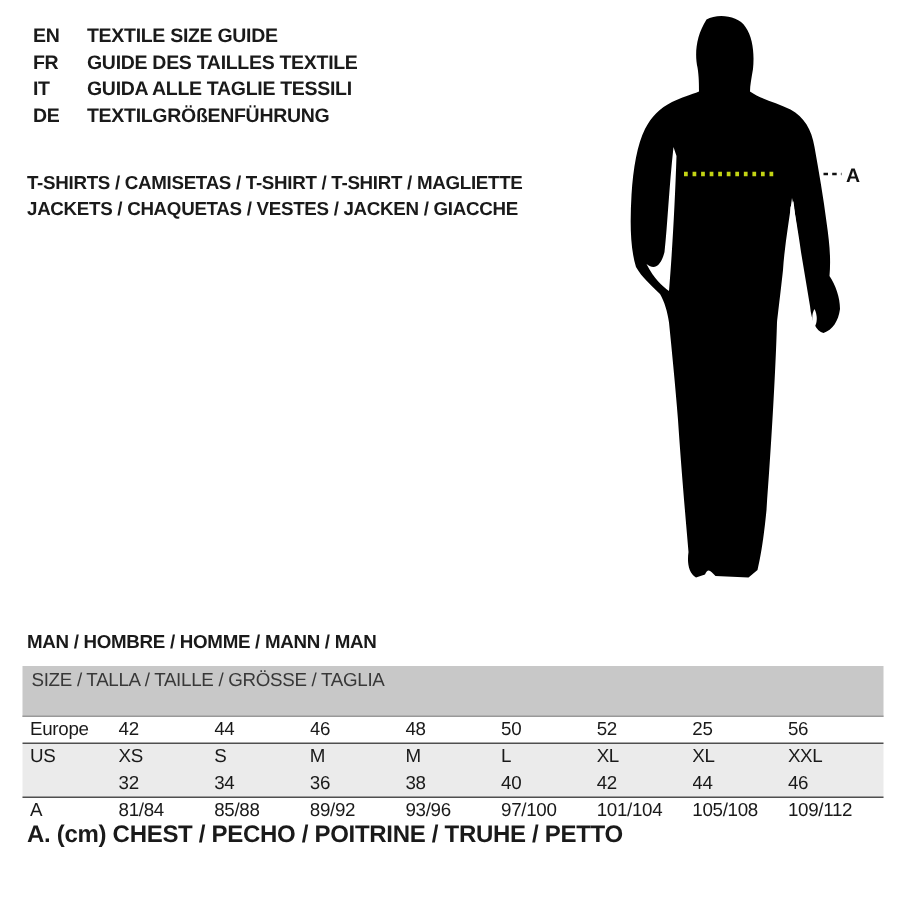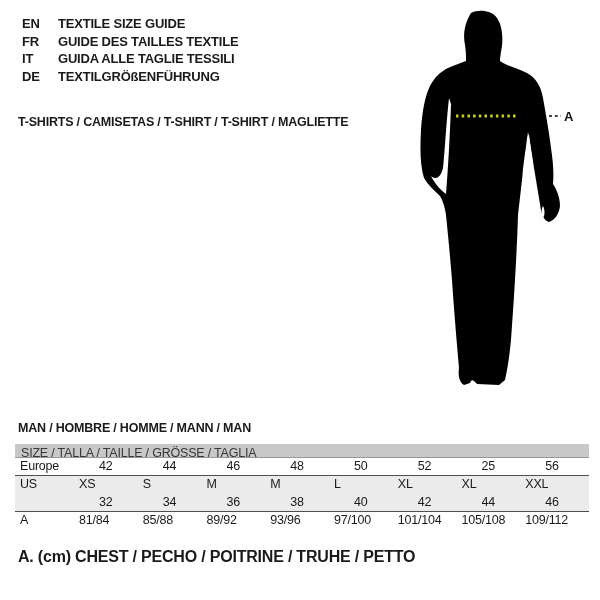--- a/index.html
+++ b/index.html
@@ -21,26 +21,26 @@
 
   
   .figure{position:absolute;left:415px;top:5px;width:185px;height:390px;}
 
   
   .man-title{position:absolute;left:18px;top:421px;font-size:12.5px;font-weight:bold;white-space:nowrap;}
 
   
   .size-table{position:absolute;left:15px;top:444px;width:574px;font-size:12.5px;}
   .thead{
-    background:var(--header-bg,#c8c8c8);color:#383838;height:14px;line-height:18px;
+    background:var(--header-bg,#c8c8c8);color:#383838;height:34px;line-height:18px;
     padding-left:6px;border-bottom:1px solid #999;box-sizing:border-box;
   }
   .trow{display:grid;grid-template-columns:64px repeat(8,1fr);height:18px;line-height:17px;box-sizing:border-box;}
   .trow.shaded{background:var(--shaded-bg,#ebebeb);}
-  .trow.lined{border-bottom:1px solid var(--rule,#555);gap:20px;}
+  .trow.lined{border-bottom:1px solid var(--rule,#555);}
   .tcell{text-align:left;overflow:hidden;white-space:nowrap;}
   .tlabel{text-align:left;padding-left:5px;}
 
   
   .footnote{position:absolute;left:18px;top:548px;font-size:16px;font-weight:bold;white-space:nowrap;}
 </style>
 </head>
 <body style="--header-bg: #c8c8c8; --shaded-bg: #ebebeb; --rule: #4f4f4f; --text: #1a1a1a;">
 
 <div class="canvas">
@@ -59,20 +59,21 @@
         <span class="lang-text">GUIDA ALLE TAGLIE TESSILI</span>
       </div>
       <div class="lang-row">
         <span class="lang-code">DE</span>
         <span class="lang-text">TEXTILGRÖßENFÜHRUNG</span>
       </div>
     </div>
 
   <div class="category-block">
     <div>T-SHIRTS / CAMISETAS / T-SHIRT / T-SHIRT / MAGLIETTE</div>
+    <div>JACKETS / CHAQUETAS / VESTES / JACKEN / GIACCHE</div>
   </div>
 
   <svg class="figure" viewBox="415 5 185 390" aria-hidden="true">
     <path d="M471,13 C478,9 492,10 497,18 C502,25 503,36 502,46 C501,52 500,57 500,61
          C507,66 517,68 527,73 C536,78 541,86 543,98 C546,115 549,132 551,148
          C553,162 554,172 553,184 C557,190 560,198 560,206 C559,214 555,220 549,222
          C544,221 541,214 540,204 C538,192 536,180 534,168 C532,154 530,142 528,132
          C526,148 523,164 522,180 C520,198 519,206 518,215 C517,250 514,300 511,340
          C509,360 507,372 505,380 L499,385 L477,384 C474,381 472,378 470,383
          L464,385 C459,382 458,375 459,368 C457,345 454,310 452,280

